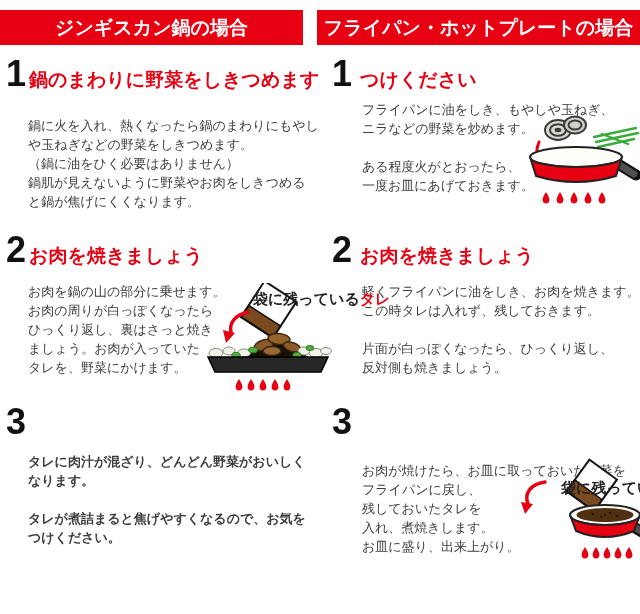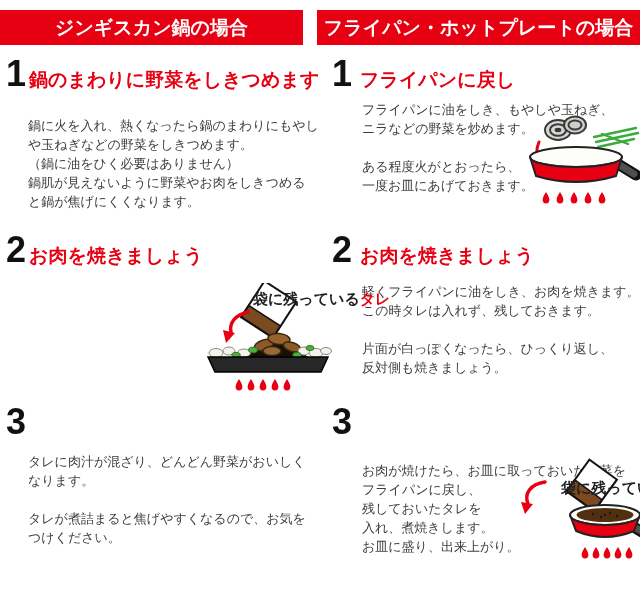--- a/index.html
+++ b/index.html
@@ -46,33 +46,38 @@
   <div class="body-text" style="left:28px;top:116px;width:300px;">鍋に火を入れ、熱くなったら鍋のまわりにもやし
 や玉ねぎなどの野菜をしきつめます。
 （鍋に油をひく必要はありません）
 鍋肌が見えないように野菜やお肉をしきつめる
 と鍋が焦げにくくなります。</div>
 
   <div class="step-head lcol" style="left:6px;top:232px;">
     <span class="step-num">2</span>
     <span class="step-title">お肉を焼きましょう</span>
   </div>
+  <div class="body-text" style="left:28px;top:282px;width:220px;">お肉を鍋の山の部分に乗せます。
+お肉の周りが白っぽくなったら
+ひっくり返し、裏はさっと焼き
+ましょう。お肉が入っていた
+タレを、野菜にかけます。</div>
 
   <div class="step-head lcol" style="left:6px;top:404px;">
     <span class="step-num">3</span>
   </div>
-  <div class="body-text" style="left:28px;top:452px;width:300px;">タレに肉汁が混ざり、どんどん野菜がおいしく
+  <div class="body-text" style="left:28px;top:452px;width:300px;font-weight:bold;">タレに肉汁が混ざり、どんどん野菜がおいしく
 なります。
 
 タレが煮詰まると焦げやすくなるので、お気を
 つけください。</div>
 
   <div class="step-head rcol" style="left:332px;top:56px;">
     <span class="step-num">1</span>
-    <span class="step-title">フライパンに戻し</span>
+    <span class="step-title">つけください</span>
   </div>
   <div class="body-text" style="left:362px;top:100px;width:280px;">フライパンに油をしき、もやしや玉ねぎ、
 ニラなどの野菜を炒めます。
 
 ある程度火がとおったら、
 一度お皿にあげておきます。</div>
 
   <div class="step-head rcol" style="left:332px;top:232px;">
     <span class="step-num">2</span>
     <span class="step-title">お肉を焼きましょう</span>

